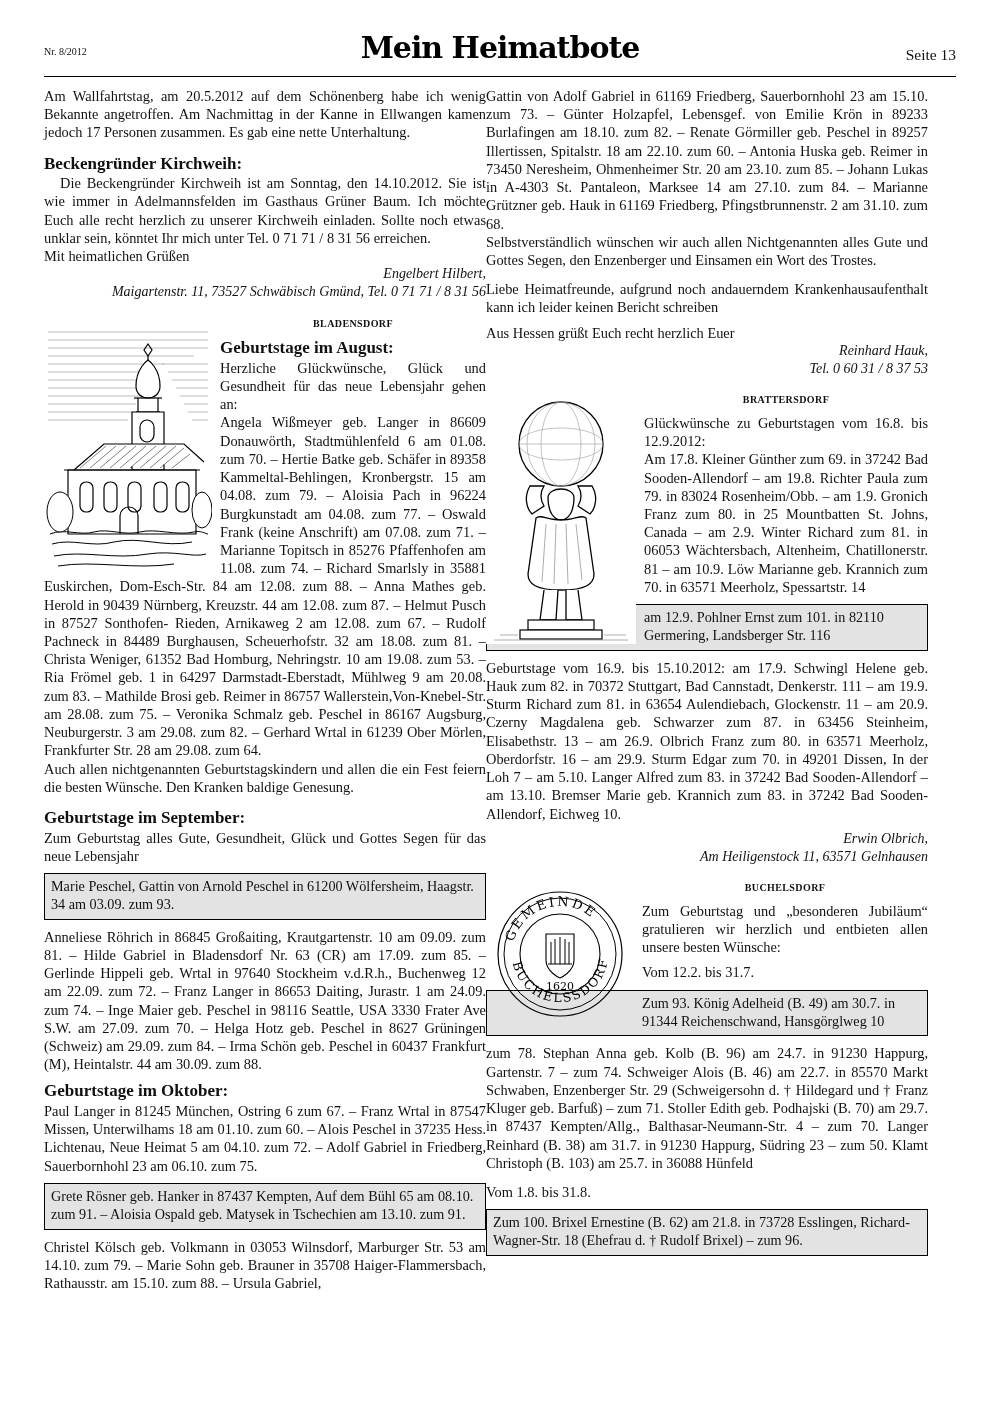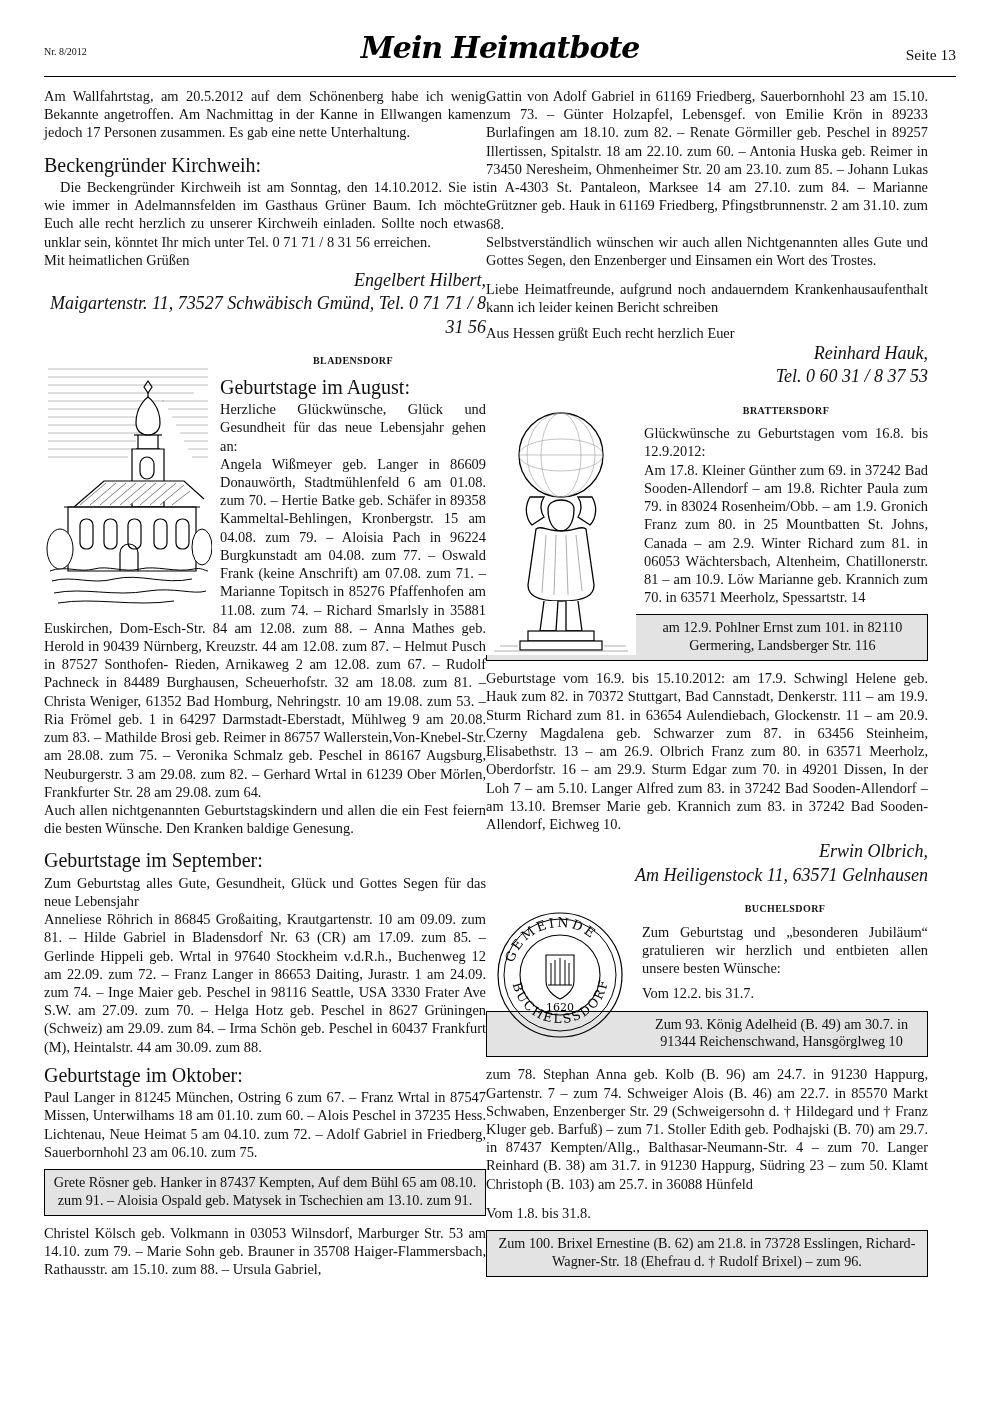--- a/index.html
+++ b/index.html
@@ -41,21 +41,20 @@
     top: 16px;
     font-size: 15.5px;
   }
   .mh-title {
     position: absolute;
     left: 50%;
     top: 0px;
     transform: translateX(-50%);
     font-family: "DejaVu Serif", serif;
     font-weight: bold;
-    font-style: italic;
     font-size: 30px;
     letter-spacing: -1px;
     color: #000;
     white-space: nowrap;
   }
   .rule {
     border-top: 1.5px solid #000;
     margin-top: 6px;
   }
   
@@ -78,37 +77,37 @@
   .gap { height: 11px; }
   .gap-s { height: 7px; }
   .gap-l { height: 16px; }
   .head-c {
     text-align: center;
     font-weight: bold;
     font-size: 10px;
     letter-spacing: 0.4px;
   }
   .sub {
-    font-weight: normal;
-    font-size: 20px;
+    font-weight: bold;
+    font-size: 17px;
   }
   .box {
     border: 1px solid #000;
     background: #e3e3e3;
     padding: 4px 6px 5px 6px;
     margin: 8px 0 8px 0;
     font-size: 14.2px;
     line-height: 1.26;
-    text-align: center;
+    text-align: left;
   }
   .indent { text-indent: 16px; }
   .sig {
     text-align: right;
     font-style: italic;
-    font-size: 18px;
+    font-size: 14px;
     line-height: 1.3;
   }
   
   .church-wrap {
     float: left;
     width: 168px;
     height: 255px;
     margin: 2px 8px 2px 0;
   }
   .stat-wrap {
@@ -242,20 +241,21 @@
           <div class="gap-s"></div>
           <p class="sub">Geburtstage im August:</p>
           <p class="p">Herzliche Glückwünsche, Glück und Gesundheit für das neue Lebensjahr gehen an:</p>
           <p class="p">Angela Wißmeyer geb. Langer in 86609 Donauwörth, Stadtmühlenfeld 6 am 01.08. zum 70. – Hertie Batke geb. Schäfer in 89358 Kammeltal-Behlingen, Kronbergstr. 15 am 04.08. zum 79. – Aloisia Pach in 96224 Burgkunstadt am 04.08. zum 77. – Oswald Frank (keine Anschrift) am 07.08. zum 71. – Marianne Topitsch in 85276 Pfaffenhofen am 11.08. zum 74. – Richard Smarlsly in 35881 Euskirchen, Dom-Esch-Str. 84 am 12.08. zum 88. – Anna Mathes geb. Herold in 90439 Nürnberg, Kreuzstr. 44 am 12.08. zum 87. – Helmut Pusch in 87527 Sonthofen- Rieden, Arnikaweg 2 am 12.08. zum 67. – Rudolf Pachneck in 84489 Burghausen, Scheuerhofstr. 32 am 18.08. zum 81. – Christa Weniger, 61352 Bad Homburg, Nehringstr. 10 am 19.08. zum 53. – Ria Frömel geb. 1 in 64297 Darmstadt-Eberstadt, Mühlweg 9 am 20.08. zum 83. – Mathilde Brosi geb. Reimer in 86757 Wallerstein,Von-Knebel-Str. am 28.08. zum 75. – Veronika Schmalz geb. Peschel in 86167 Augsburg, Neuburgerstr. 3 am 29.08. zum 82. – Gerhard Wrtal in 61239 Ober Mörlen, Frankfurter Str. 28 am 29.08. zum 64.</p>
         </div>
         <p class="p">Auch allen nichtgenannten Geburtstagskindern und allen die ein Fest feiern die besten Wünsche. Den Kranken baldige Genesung.</p>
 
         <div class="gap"></div>
         <p class="sub">Geburtstage im September:</p>
         <p class="p">Zum Geburtstag alles Gute, Gesundheit, Glück und Gottes Segen für das neue Lebensjahr</p>
+        <div class="box">Marie Peschel, Gattin von Arnold Peschel in 61200 Wölfersheim, Haagstr. 34 am 03.09. zum 93.</div>
         <p class="p">Anneliese Röhrich in 86845 Großaiting, Krautgartenstr. 10 am 09.09. zum 81. – Hilde Gabriel in Bladensdorf Nr. 63 (CR) am 17.09. zum 85. – Gerlinde Hippeli geb. Wrtal in 97640 Stockheim v.d.R.h., Buchenweg 12 am 22.09. zum 72. – Franz Langer in 86653 Daiting, Jurastr. 1 am 24.09. zum 74. – Inge Maier geb. Peschel in 98116 Seattle, USA 3330 Frater Ave S.W. am 27.09. zum 70. – Helga Hotz geb. Peschel in 8627 Grüningen (Schweiz) am 29.09. zum 84. – Irma Schön geb. Peschel in 60437 Frankfurt (M), Heintalstr. 44 am 30.09. zum 88.</p>
 
         <div class="gap-s"></div>
         <p class="sub">Geburtstage im Oktober:</p>
         <p class="p">Paul Langer in 81245 München, Ostring 6 zum 67. – Franz Wrtal in 87547 Missen, Unterwilhams 18 am 01.10. zum 60. – Alois Peschel in 37235 Hess. Lichtenau, Neue Heimat 5 am 04.10. zum 72. – Adolf Gabriel in Friedberg, Sauerbornhohl 23 am 06.10. zum 75.</p>
         <div class="box">Grete Rösner geb. Hanker in 87437 Kempten, Auf dem Bühl 65 am 08.10. zum 91. – Aloisia Ospald geb. Matysek in Tschechien am 13.10. zum 91.</div>
         <p class="p">Christel Kölsch geb. Volkmann in 03053 Wilnsdorf, Marburger Str. 53 am 14.10. zum 79. – Marie Sohn geb. Brauner in 35708 Haiger-Flammersbach, Rathausstr. am 15.10. zum 88. – Ursula Gabriel,</p>
       </div>
 
       <div class="col">

